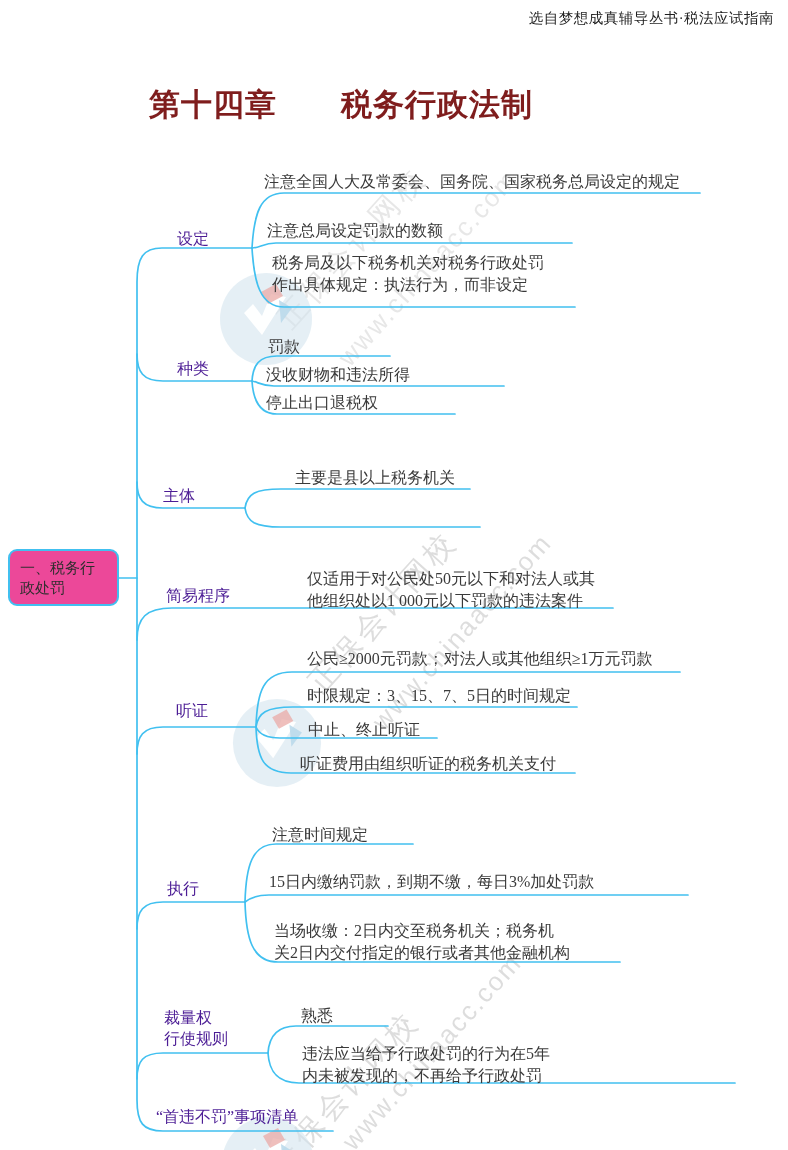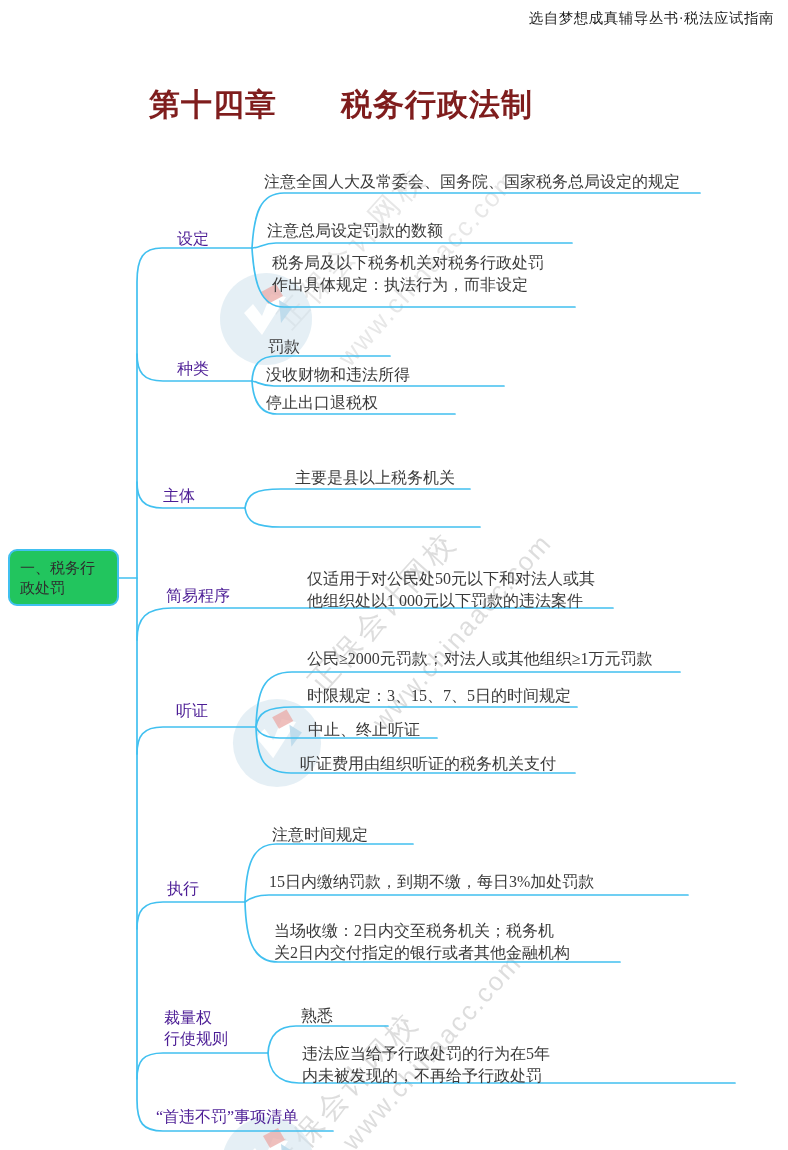--- a/index.html
+++ b/index.html
@@ -13,21 +13,21 @@
   }
   .title{
     position:absolute;left:149px;top:84px;font-size:31px;font-weight:bold;
     color:#7f1d1d;letter-spacing:1px;white-space:pre;
   }
   .links{position:absolute;left:0;top:0;}
   .links path{stroke:#41c0f0;stroke-width:1.7;fill:none;stroke-linecap:round;}
   .root{
     position:absolute;left:8px;top:549px;width:111px;height:57px;box-sizing:border-box;
     border:2px solid #41c0f0;border-radius:9px;display:flex;align-items:center;
-    padding:4px 10px;font-size:15px;line-height:20px;color:#2e2e2e;background:#22c55e;
+    padding:4px 10px;font-size:15px;line-height:20px;color:#2e2e2e;background:#ec4899;
   }
   .blabel{
     position:absolute;font-size:16px;line-height:21px;color:#4c1d95;
     white-space:pre-line;
   }
   .leaf{
     position:absolute;font-size:16px;line-height:22px;color:#3a3a3a;
     white-space:pre-line;
   }
   .wm{

